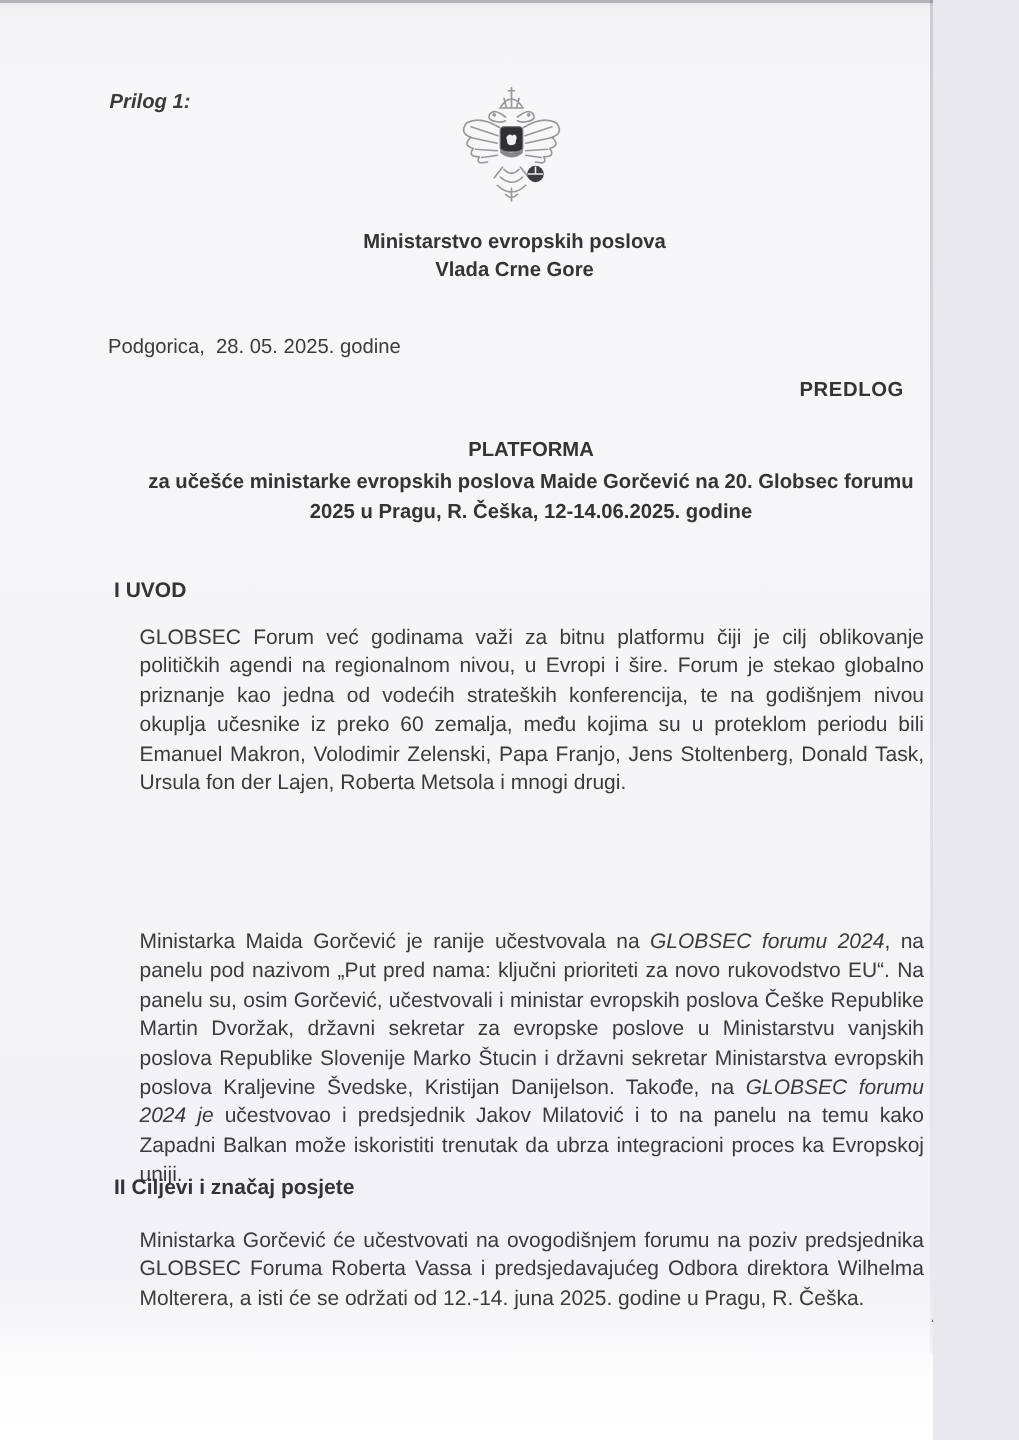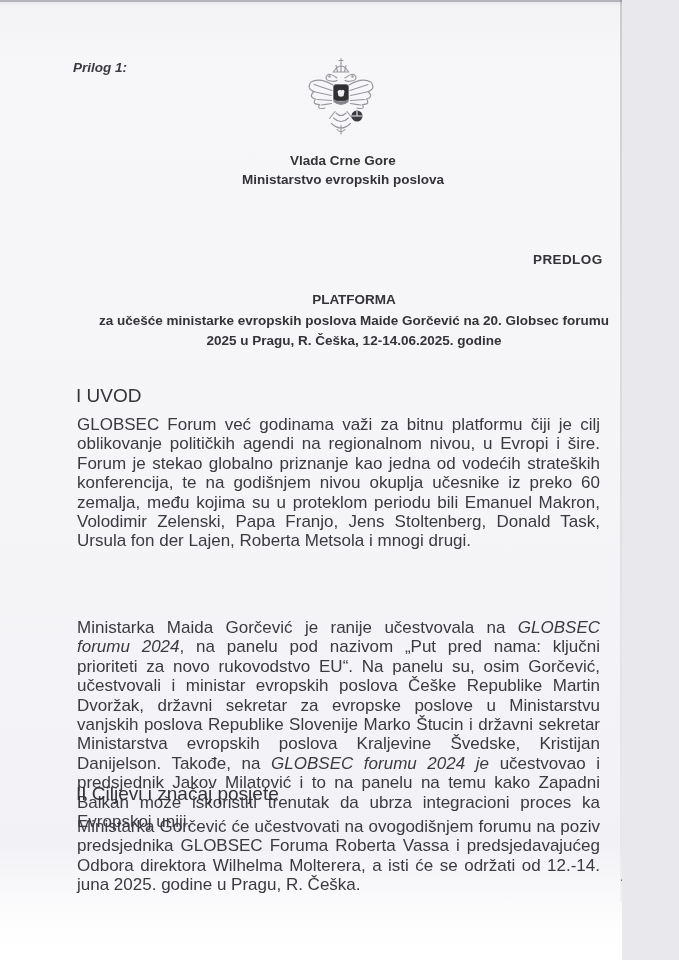--- a/index.html
+++ b/index.html
@@ -49,27 +49,27 @@
     position: absolute; left: 533px; top: 252px;
     font-size: 13.5px; font-weight: bold; letter-spacing: .4px; color: #333338;
   }
   .title-block {
     position: absolute; left: 18px; top: 290px; width: 672px;
     text-align: center; font-weight: bold; font-size: 13.5px; line-height: 20.5px;
     color: #333338;
   }
   .sec-heading {
     position: absolute; left: 76px;
-    font-size: 19px; font-weight: normal; color: #333338;
+    font-size: 14px; font-weight: bold; color: #333338;
   }
   #h-uvod { top: 385px; }
   #h-ciljevi { top: 783px; }
   .para {
-    position: absolute; left: 77px; width: 523px;
-    font-size: 17px; line-height: 19.4px; text-align: justify; color: #3a3a40;
+    position: absolute; left: 93px; width: 523px;
+    font-size: 14px; line-height: 19.4px; text-align: justify; color: #3a3a40;
   }
   #p1 { top: 415px; }
   #p2 { top: 546px; }
   #p3 { top: 618px; }
   #p4 { top: 817px; }
   .para em { }
   .page-num {
     position: absolute; left: 621px; top: 871px;
     font-size: 13px; color: #44444a;
   }
@@ -110,24 +110,25 @@
       <path d="M50 60 h10 M55 55 v5.5" stroke="#ededf1" stroke-width="1.1" fill="none"></path>
 
       <rect x="31.5" y="28.5" width="15" height="16.5" rx="2.5" fill="#2f2f34" stroke="#6b6b73" stroke-width="0.8"></rect>
       <path d="M31.5 43 q7.5 5 15 0 l0 3 q-7.5 6 -15 0 z" fill="#86868e"></path>
 
       <path d="M35.5 35.5 q2 -3 4 -1 q2 -2 3 1 l-1 4.5 q-2.5 1.5 -5 0 z" fill="#eeeef2"></path>
     </svg>
   </div>
 
   <div class="org-block">
+    <div>Ministarstvo evropskih poslova</div>
     <div>Vlada Crne Gore</div>
-    <div>Ministarstvo evropskih poslova</div>
   </div>
 
+  <div class="place-date">Podgorica,  28. 05. 2025. godine</div>
 
   <div class="predlog">PREDLOG</div>
 
   <div class="title-block">
     <div>PLATFORMA</div>
     <div>za učešće ministarke evropskih poslova Maide Gorčević na 20. Globsec forumu</div>
     <div>2025 u Pragu, R. Češka, 12-14.06.2025. godine</div>
   </div>
 
   <div class="sec-heading" id="h-uvod">I UVOD</div>

